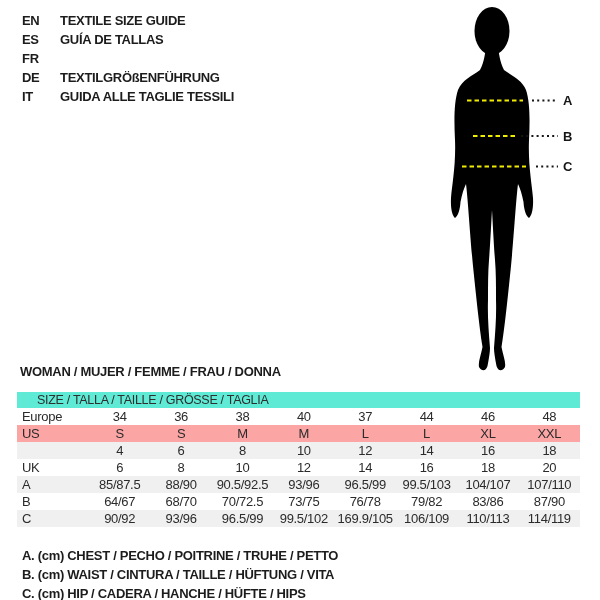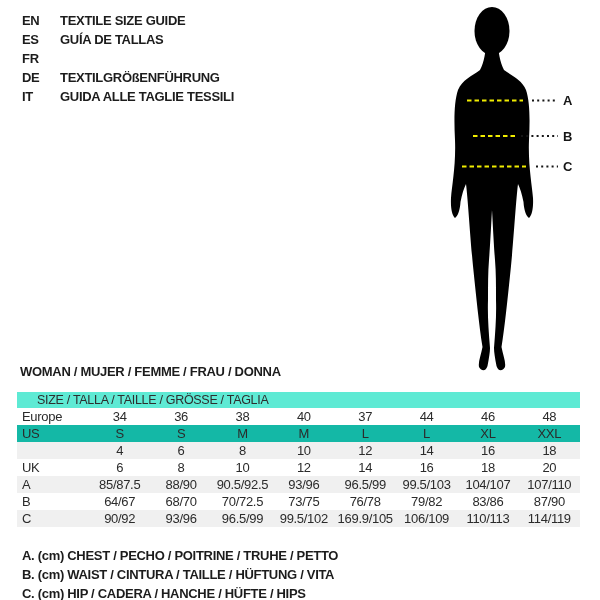--- a/index.html
+++ b/index.html
@@ -118,21 +118,21 @@
           <div class="tlabel">Europe</div>
           <div class="tcell">34</div>
           <div class="tcell">36</div>
           <div class="tcell">38</div>
           <div class="tcell">40</div>
           <div class="tcell">37</div>
           <div class="tcell">44</div>
           <div class="tcell">46</div>
           <div class="tcell">48</div>
         </div>
-        <div class="trow" style="background: #14b8a6;">
+        <div class="trow" style="background: #fca5a5;">
           <div class="tlabel">US</div>
           <div class="tcell">S</div>
           <div class="tcell">S</div>
           <div class="tcell">M</div>
           <div class="tcell">M</div>
           <div class="tcell">L</div>
           <div class="tcell">L</div>
           <div class="tcell">XL</div>
           <div class="tcell">XXL</div>
         </div>

